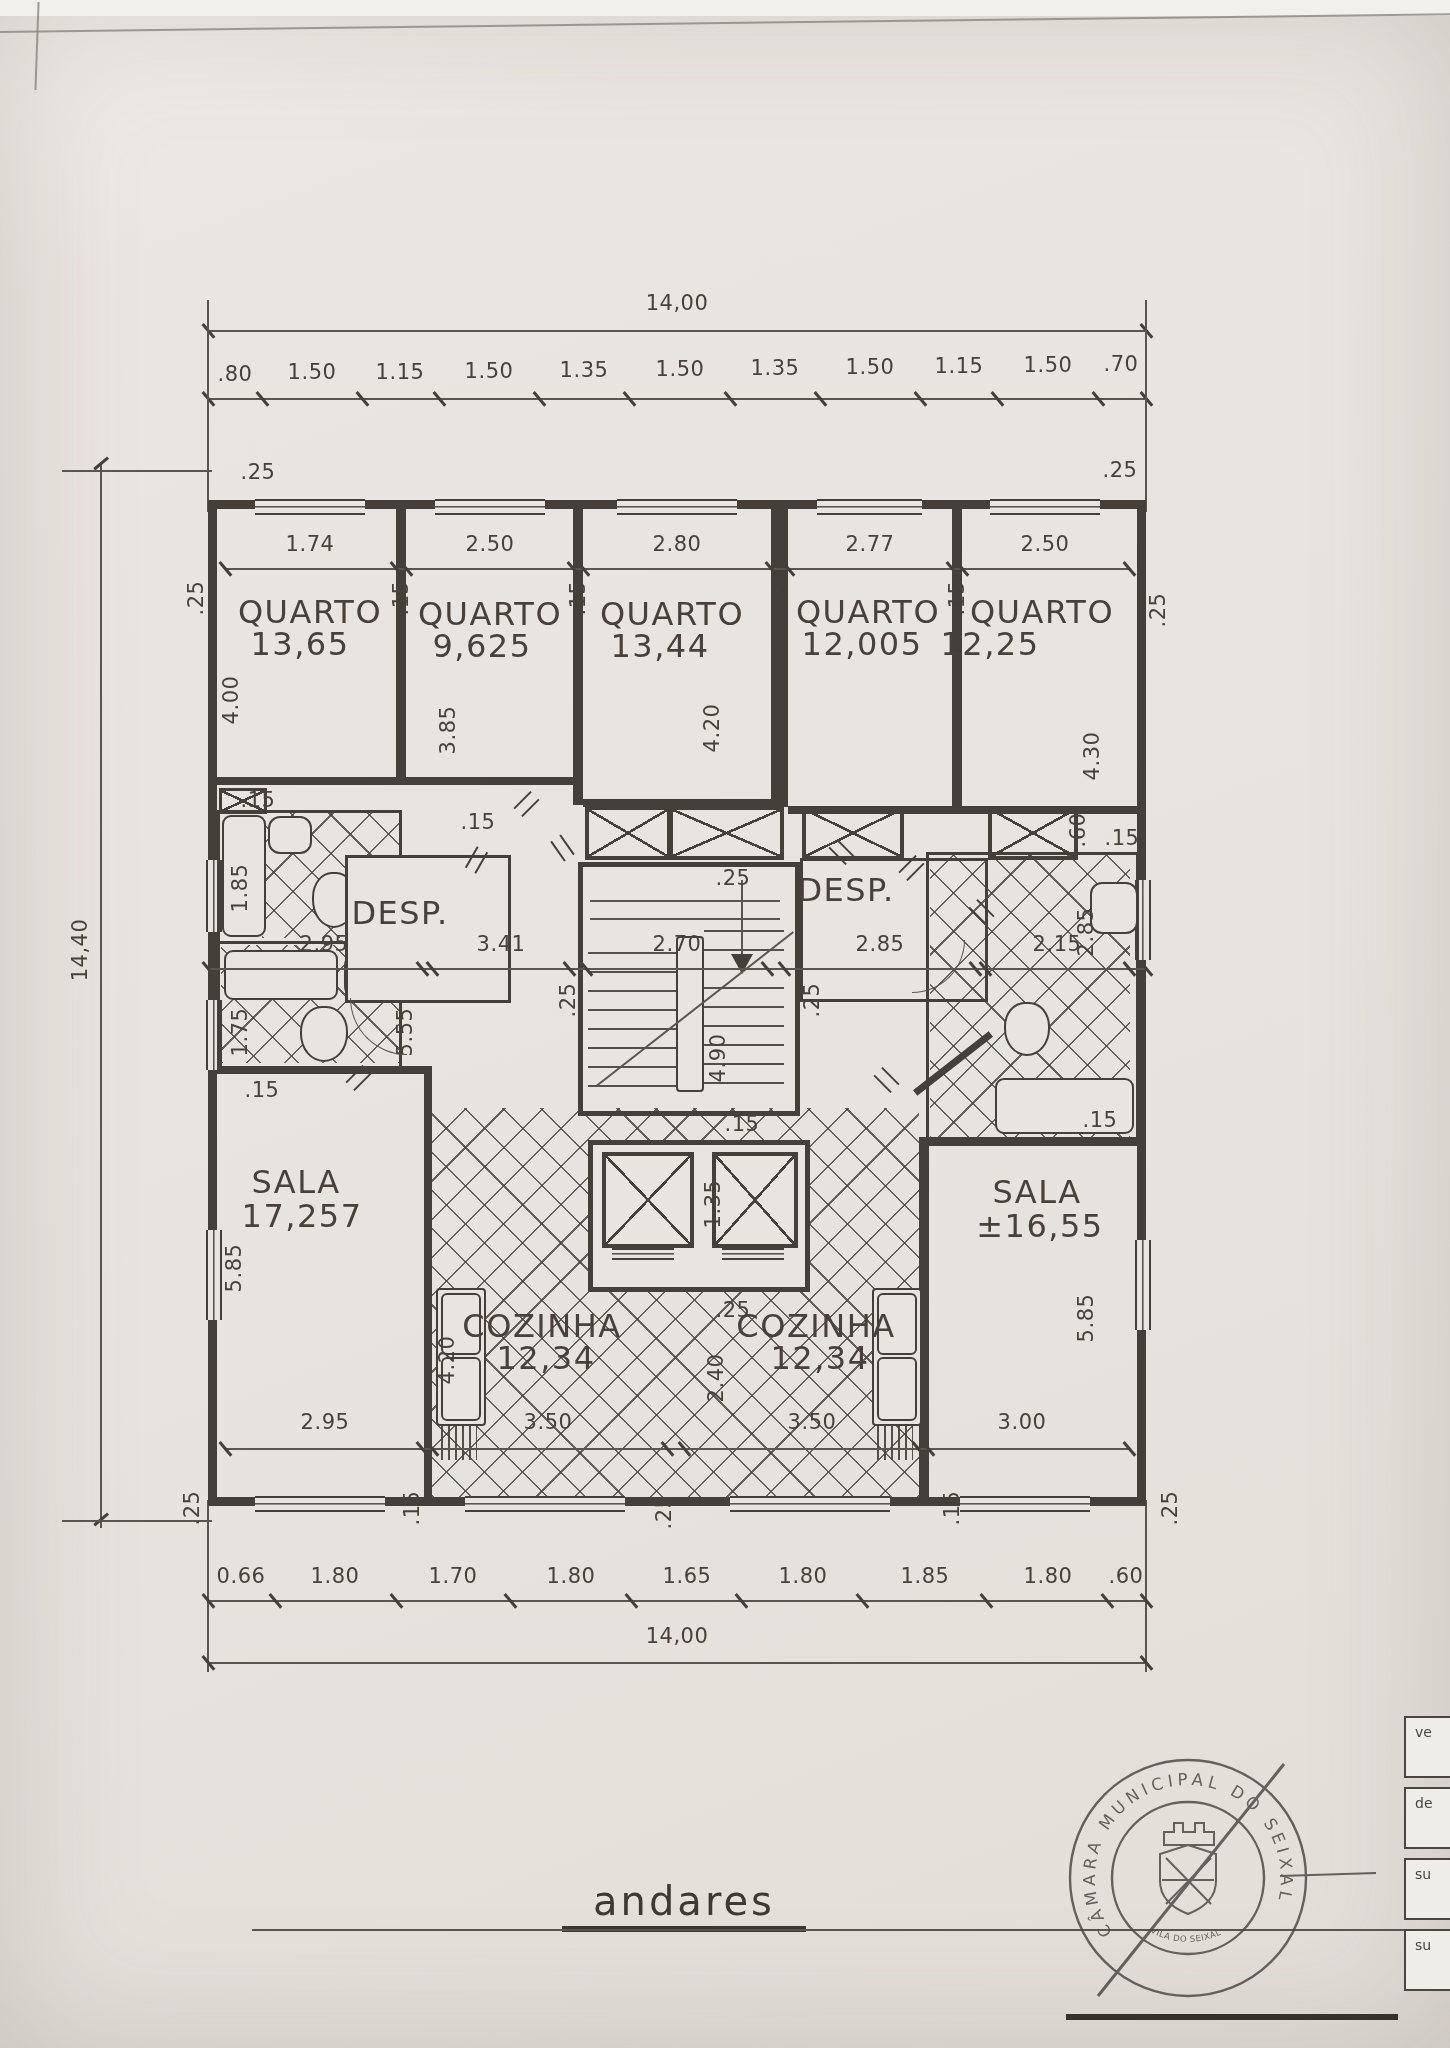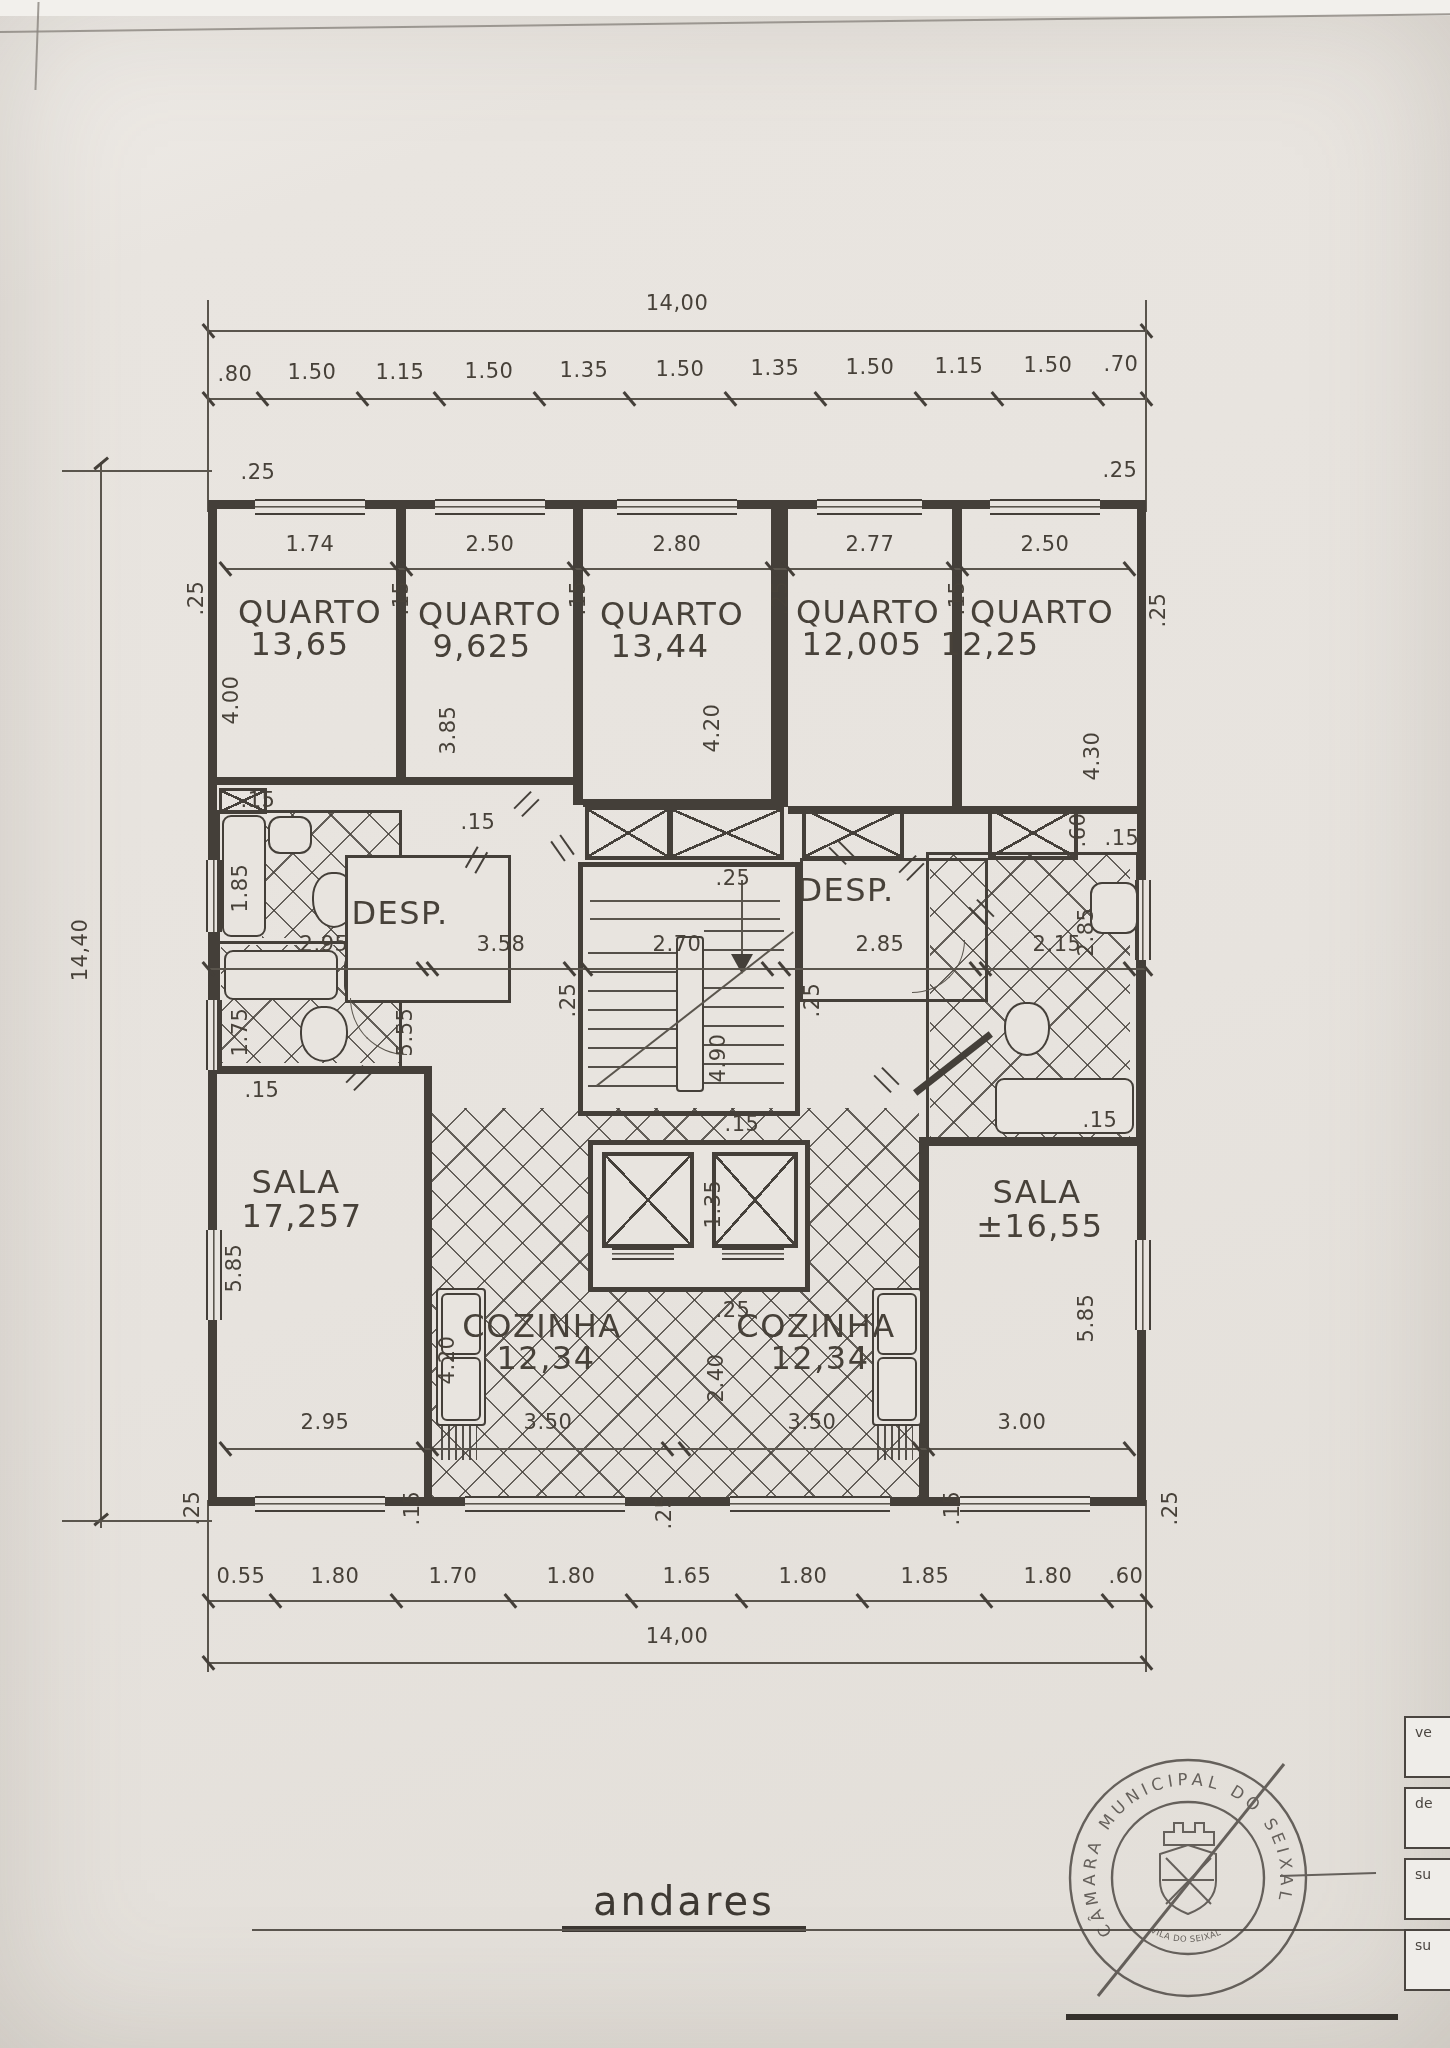--- a/index.html
+++ b/index.html
@@ -270,21 +270,21 @@
       <span class="tick" style="left: 360px;"></span>
       <span class="tick" style="left: 377px;"></span>
       <span class="tick" style="left: 558px;"></span>
       <span class="tick" style="left: 575px;"></span>
       <span class="tick" style="left: 766px;"></span>
       <span class="tick" style="left: 776px;"></span>
       <span class="tick" style="left: 920px;"></span>
       <span class="tick" style="left: 937px;"></span>
     </div>
 <span class="lab" style="left:324px;top:944px;">2.95</span>
-<span class="lab" style="left:501px;top:944px;">3.58</span>
+<span class="lab" style="left:501px;top:944px;">3.41</span>
 <span class="lab" style="left:677px;top:944px;">2.70</span>
 <span class="lab" style="left:880px;top:944px;">2.85</span>
 <span class="lab" style="left:1057px;top:944px;">2.15</span>
 <span class="lab rot" style="left:568px;top:1000px;">.25</span>
 <span class="lab rot" style="left:812px;top:1000px;">.25</span>
 <span class="lab rot" style="left:1086px;top:932px;">2.85</span>
 <span class="lab rot" style="left:405px;top:1032px;">5.55</span>
 <span class="lab rot" style="left:718px;top:1058px;">4.90</span>
 <span class="lab rot" style="left:240px;top:1032px;">1.75</span>
 <span class="lab" style="left:262px;top:1090px;">.15</span>
@@ -323,21 +323,21 @@
       <span class="tick" style="left: 66px;"></span>
       <span class="tick" style="left: 187px;"></span>
       <span class="tick" style="left: 301px;"></span>
       <span class="tick" style="left: 422px;"></span>
       <span class="tick" style="left: 532px;"></span>
       <span class="tick" style="left: 653px;"></span>
       <span class="tick" style="left: 777px;"></span>
       <span class="tick" style="left: 898px;"></span>
       <span class="tick" style="left: 937px;"></span>
     </div>
-<span class="lab" style="left:241px;top:1576px;">0.55</span>
+<span class="lab" style="left:241px;top:1576px;">0.66</span>
 <span class="lab" style="left:335px;top:1576px;">1.80</span>
 <span class="lab" style="left:453px;top:1576px;">1.70</span>
 <span class="lab" style="left:571px;top:1576px;">1.80</span>
 <span class="lab" style="left:687px;top:1576px;">1.65</span>
 <span class="lab" style="left:803px;top:1576px;">1.80</span>
 <span class="lab" style="left:925px;top:1576px;">1.85</span>
 <span class="lab" style="left:1048px;top:1576px;">1.80</span>
 <span class="lab" style="left:1126px;top:1576px;">.60</span>
 
 <span class="lab" style="left:677px;top:1636px;">14,00</span>

